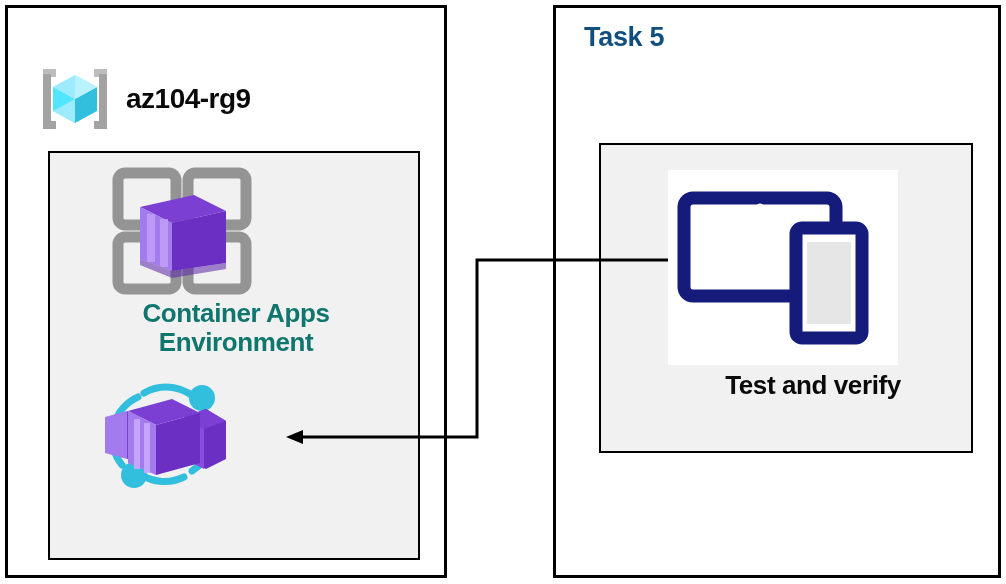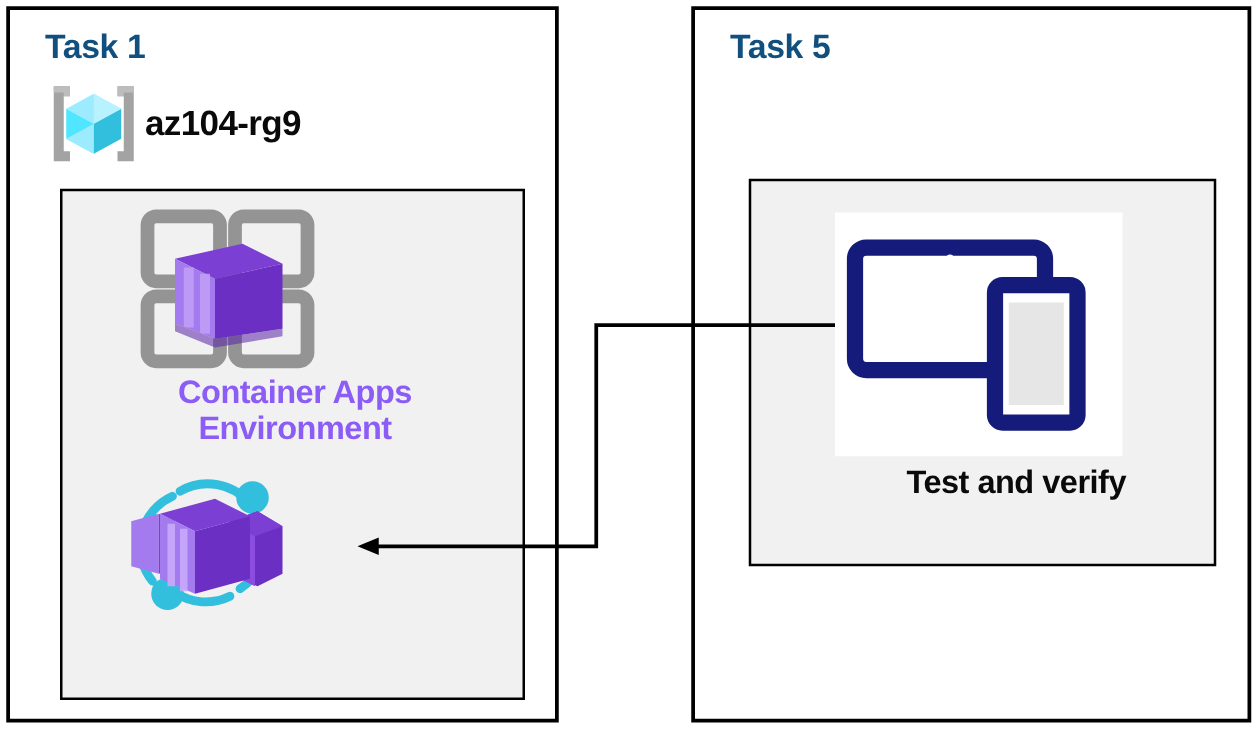--- a/index.html
+++ b/index.html
@@ -39,21 +39,21 @@
     white-space: nowrap;
   }
 
   
   #rg-row {
     position: absolute;
     left: 30px;
     top: 58px;
     display: flex;
     align-items: center;
-    gap: 4px;
+    gap: 14px;
   }
   #rg-label {
     font-size: 28px;
     font-weight: bold;
     color: #0a0a0a;
     letter-spacing: -0.5px;
     white-space: nowrap;
   }
 
   
@@ -67,21 +67,21 @@
   #graybox-task2 { left: 599px; top: 143px; width: 374px; height: 310px; }
 
   
   .figure {
     position: absolute;
     text-align: center;
   }
   .figure-label {
     font-size: 26px;
     font-weight: bold;
-    color: #8b5cf6;
+    color: #0f766e;
     line-height: 1.12;
     letter-spacing: -0.4px;
     white-space: pre-line;
   }
 
   #fig-cae   { left: 42px; top: 8px;  width: 288px; }
   #fig-app   { left: 42px; top: 218px; width: 288px; }
 
   
   #icon-plate {
@@ -114,21 +114,20 @@
 
   svg { display: block; }
 </style>
 </head>
 <body>
 
 <div id="canvas">
 
   <div class="panel" id="panel-task1">
 
-    <div class="panel-title">Task 1</div>
 
     <div id="rg-row">
       <span>
         <svg width="74" height="66" viewBox="0 0 74 66">
 
           <path d="M18 3 L5 3 L5 63 L18 63 L18 55 L13 55 L13 11 L18 11 Z" fill="#a3a3a3"></path>
           <path d="M18 3 L5 3 L5 8 L13 8 L13 11 L18 11 Z" fill="#bdbdbd"></path>
 
           <path d="M56 3 L69 3 L69 63 L56 63 L56 55 L61 55 L61 11 L56 11 Z" fill="#a3a3a3"></path>
           <path d="M56 3 L69 3 L69 8 L61 8 L61 11 L56 11 Z" fill="#bdbdbd"></path>

